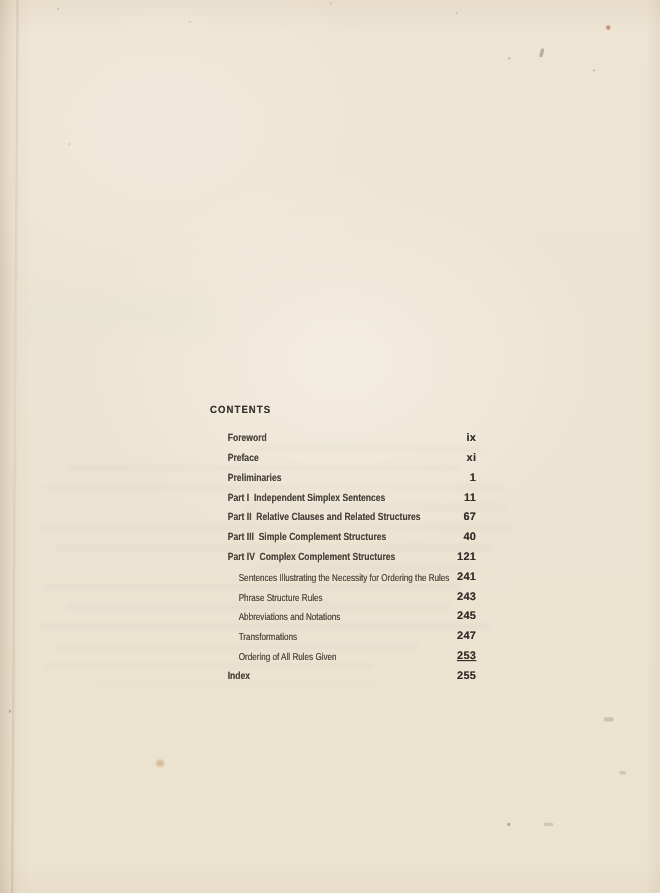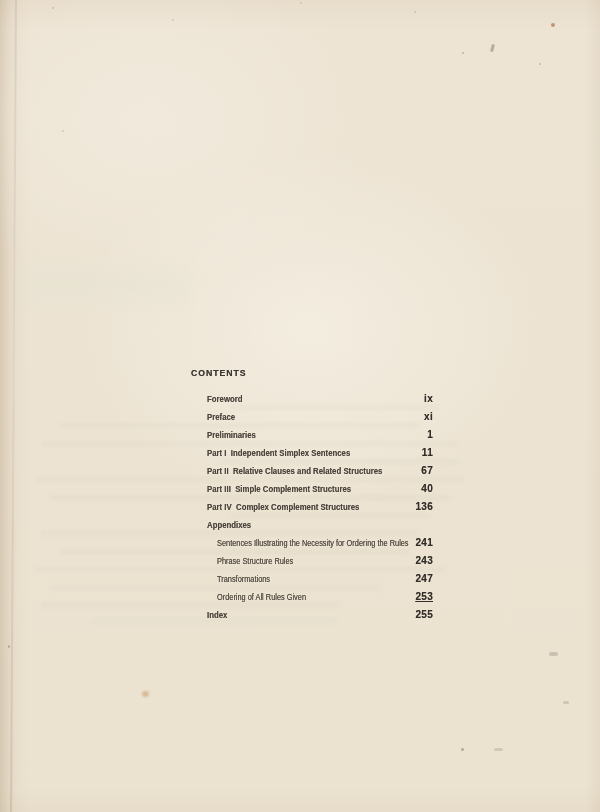--- a/index.html
+++ b/index.html
@@ -119,38 +119,38 @@
     <span class="pagenum" style="color: rgb(51, 46, 41);">67</span>
   </div>
 
   <div class="row">
     <span class="label" style="color: rgb(74, 68, 60);">Part III  Simple Complement Structures</span>
     <span class="pagenum" style="color: rgb(51, 46, 41);">40</span>
   </div>
 
   <div class="row">
     <span class="label" style="color: rgb(74, 68, 60);">Part IV  Complex Complement Structures</span>
-    <span class="pagenum" style="color: rgb(51, 46, 41);">136</span>
+    <span class="pagenum" style="color: rgb(51, 46, 41);">121</span>
   </div>
 
-  <div class="row">
-    <span class="label" style="color: rgb(74, 68, 60);">Appendixes</span>
-    <span class="pagenum" style="color: rgb(51, 46, 41);"></span>
-  </div>
 
   <div class="row indent">
     <span class="label">Sentences Illustrating the Necessity for Ordering the Rules</span>
     <span class="pagenum" style="color: rgb(51, 46, 41);">241</span>
   </div>
 
   <div class="row indent">
     <span class="label">Phrase Structure Rules</span>
     <span class="pagenum" style="color: rgb(51, 46, 41); margin-left: 33px;">243</span>
   </div>
 
+  <div class="row indent">
+    <span class="label">Abbreviations and Notations</span>
+    <span class="pagenum" style="color: rgb(51, 46, 41);">245</span>
+  </div>
 
   <div class="row indent">
     <span class="label">Transformations</span>
     <span class="pagenum" style="color: rgb(51, 46, 41);">247</span>
   </div>
 
   <div class="row indent">
     <span class="label">Ordering of All Rules Given</span>
     <span class="pagenum" style="color: rgb(51, 46, 41); text-decoration: underline;">253</span>
   </div>

